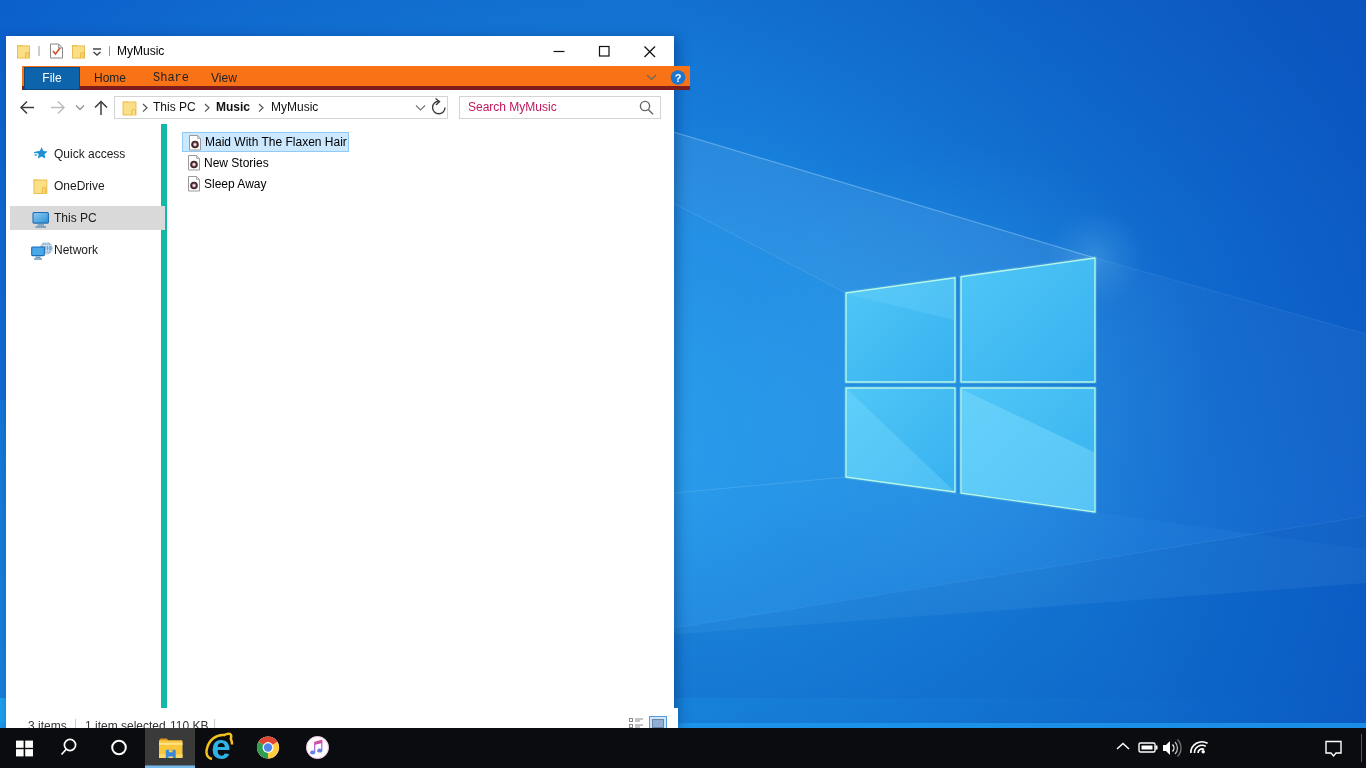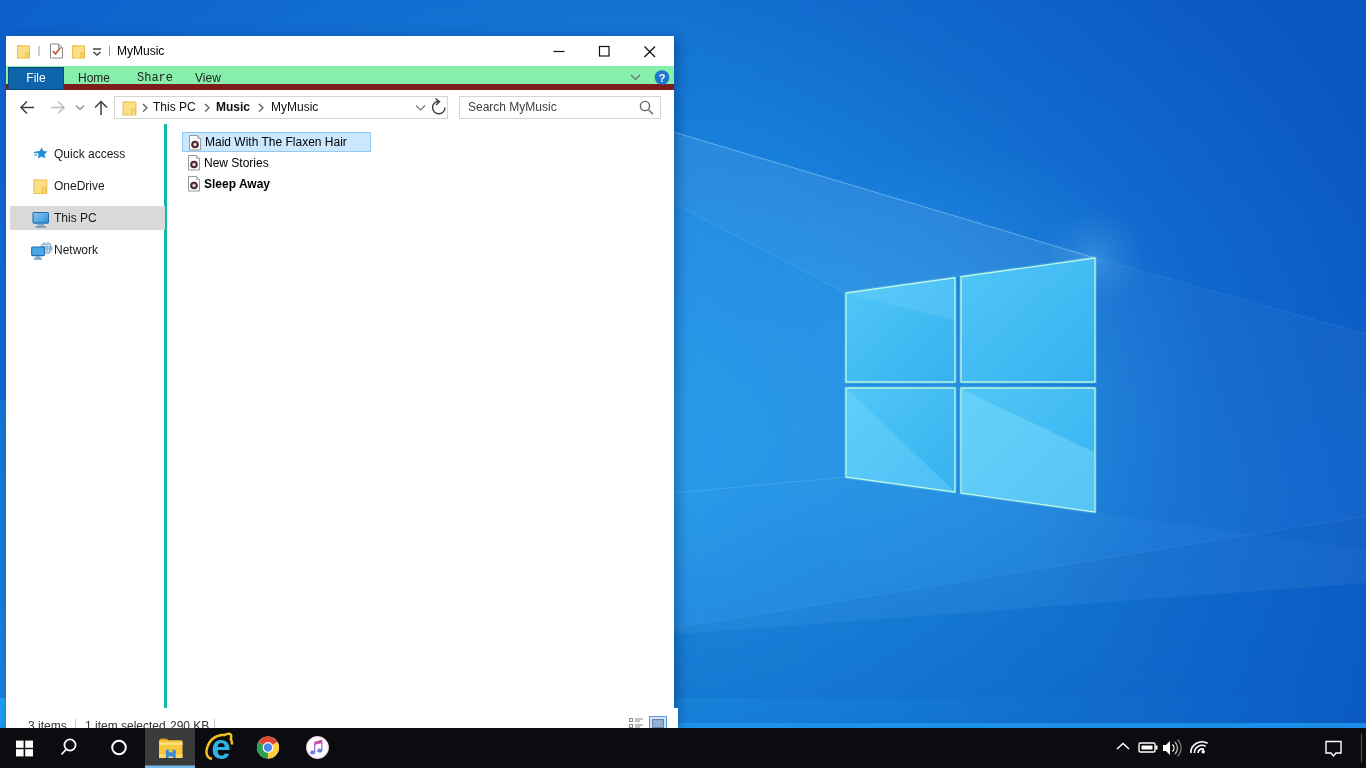--- a/index.html
+++ b/index.html
@@ -1,31 +1,31 @@
 <!DOCTYPE html>
 <html><head>
 <meta charset="utf-8">
 <style>
 * { margin:0; padding:0; box-sizing:border-box; }
 html,body { width:1366px; height:768px; overflow:hidden; font-family:"Liberation Sans",sans-serif; background:#0c63cc; }
 #wall { position:absolute; left:0; top:0; }
 #window { position:absolute; left:6px; top:0; width:668px; height:702px; background:#fff; box-shadow:3px 3px 12px rgba(0,20,70,.38);margin-top:36px; }
 .tbar { position:absolute; left:0; top:0; width:100%; height:30px; background:#fff; }
-#ribbon { position:absolute; left:0; top:30px; width:100%; height:24px; background:#86efac; border-bottom:6px solid #7f1d1d; }
+#ribbon { position:absolute; left:16px; top:30px; width:100%; height:24px; background:#f97316; border-bottom:4px solid #7f1d1d; }
 .ftab { position:absolute; left:2px; top:0.5px; width:56px; height:23px; background:#0d64aa; border:1px solid #0a4a7c; color:#fff; font-size:12px; text-align:center; line-height:21px; }
 .rtab { position:absolute; top:0; height:24px; font-size:12px; color:#222; line-height:24px; }
 #addr { position:absolute; left:0; top:55px; width:100%; height:33px; background:#fff; }
 .abox { position:absolute; left:108px; top:5px; width:334px; height:23px; border:1px solid #d4d4d4; background:#fff; }
 .sbox { position:absolute; left:453px; top:5px; width:202px; height:23px; border:1px solid #d4d4d4; background:#fff; }
-#navpane { position:absolute; left:0; top:88px; width:161px; height:584px; background:#fff; border-right:3px solid #14b8a6; }
+#navpane { position:absolute; left:0; top:88px; width:161px; height:584px; background:#fff; border-right:6px solid #14b8a6; }
 .navitem { position:absolute; left:0; width:160px; height:24px; font-size:12px; color:#1a1a1a; }
 .navitem span { position:absolute; left:48px; top:50%; transform:translateY(-50%); white-space:nowrap; }
 .navitem svg { position:absolute; left:27px; top:4px; }
 #filelist { position:absolute; left:161px; top:88px; right:0; bottom:30px; background:#fff; }
-.frow { position:absolute; left:15px; width:189px; height:20px; font-size:12px; color:#000; }
+.frow { position:absolute; left:15px; width:167px; height:20px; font-size:12px; color:#000; }
 .frow .nm { position:absolute; left:22px; top:50%; transform:translateY(-50%); white-space:nowrap; }
 .frow svg { position:absolute; left:6px; top:2px; }
 #status { position:absolute; left:4px; bottom:0; width:100%; height:30px; background:#fff; font-size:12px; color:#333; }
 #taskbar { position:absolute; left:0; top:728px; width:1366px; height:40px; background:#0b0c10; }
 </style>
 </head>
 <body>
 
 <svg id="wall" width="1366" height="768" viewBox="0 0 1366 768">
   <defs>
@@ -201,21 +201,21 @@
       </g>
 
       <g stroke="#666" stroke-width="1.4" fill="none">
         <circle cx="639" cy="15" r="4.6"></circle>
         <line x1="642.5" y1="18.8" x2="647" y2="23.2"></line>
       </g>
     </svg>
     <div style="position:absolute;left:147px;top:5px;height:23px;line-height:23px;font-size:12px;color:#111;">This PC</div>
     <div style="position:absolute;left:210px;top:5px;height:23px;line-height:23px;font-size:12px;color:#111;font-weight:bold;">Music</div>
     <div style="position:absolute;left:265px;top:5px;height:23px;line-height:23px;font-size:12px;color:#111;">MyMusic</div>
-    <div style="position:absolute;left:462px;top:5px;height:23px;line-height:23px;font-size:12px;color:#404040;">Search MyMusic</div>
+    <div style="position:absolute;left:462px;top:5px;height:23px;line-height:23px;font-size:12px;color:#be185d;">Search MyMusic</div>
   </div>
 
   <div id="navpane">
     <div class="navitem" style="top:18px;">
       <svg width="16" height="16" viewBox="0 0 16 16">
         <path d="M8.6,1.2 L10.4,5 L14.6,5.5 L11.5,8.3 L12.3,12.4 L8.6,10.4 L4.9,12.4 L5.7,8.3 L2.6,5.5 L6.8,5 Z" fill="#1e8fd5"></path>
         <line x1="1" y1="6.5" x2="4" y2="6.5" stroke="#1e8fd5" stroke-width="1.2"></line>
         <line x1="1.5" y1="9" x2="4.2" y2="9" stroke="#1e8fd5" stroke-width="1.2"></line>
       </svg>
       <span>Quick access</span>
@@ -270,37 +270,37 @@
     <div class="frow" style="top:29px;">
       <svg width="14" height="16" viewBox="0 0 14 16">
         <path d="M0.5,0.5 L8.5,0.5 L11.5,3.5 L11.5,15 L0.5,15 Z" fill="#fff" stroke="#9a9a9a" stroke-width="1"></path>
         <path d="M8.5,0.5 L8.5,3.5 L11.5,3.5 Z" fill="#e8e8e8" stroke="#9a9a9a" stroke-width="0.7"></path>
         <circle cx="6" cy="9.5" r="3.8" fill="#45272e"></circle>
         <circle cx="6" cy="9.5" r="1.9" fill="#caa0a8"></circle>
         <circle cx="6" cy="9.5" r="0.9" fill="#fff"></circle>
       </svg>
       <span class="nm">New Stories</span>
     </div>
-    <div class="frow" style="top:50px;font-weight:bold;">
+    <div class="frow" style="top:50px;">
       <svg width="14" height="16" viewBox="0 0 14 16">
         <path d="M0.5,0.5 L8.5,0.5 L11.5,3.5 L11.5,15 L0.5,15 Z" fill="#fff" stroke="#9a9a9a" stroke-width="1"></path>
         <path d="M8.5,0.5 L8.5,3.5 L11.5,3.5 Z" fill="#e8e8e8" stroke="#9a9a9a" stroke-width="0.7"></path>
         <circle cx="6" cy="9.5" r="3.8" fill="#45272e"></circle>
         <circle cx="6" cy="9.5" r="1.9" fill="#caa0a8"></circle>
         <circle cx="6" cy="9.5" r="0.9" fill="#fff"></circle>
       </svg>
       <span class="nm">Sleep Away</span>
     </div>
   </div>
 
   <div id="status">
     <span style="position:absolute;left:18px;top:11px;">3 items</span>
     <span style="position:absolute;left:64px;top:9px;color:#c8c8c8;">|</span>
     <span style="position:absolute;left:75px;top:11px;">1 item selected</span>
-    <span style="position:absolute;left:160px;top:11px;">290 KB</span>
+    <span style="position:absolute;left:160px;top:11px;">110 KB</span>
     <span style="position:absolute;left:203px;top:9px;color:#c8c8c8;">|</span>
     <svg width="48" height="22" style="position:absolute;left:618px;top:8px;">
       <g stroke="#8a8a8a" fill="none" stroke-width="1">
         <rect x="1.5" y="2.5" width="3" height="3"></rect>
         <rect x="1.5" y="8.5" width="3" height="3"></rect>
         <line x1="7" y1="3" x2="15" y2="3"></line>
         <line x1="7" y1="5" x2="12" y2="5"></line>
         <line x1="7" y1="9" x2="15" y2="9"></line>
         <line x1="7" y1="11" x2="12" y2="11"></line>
       </g>

